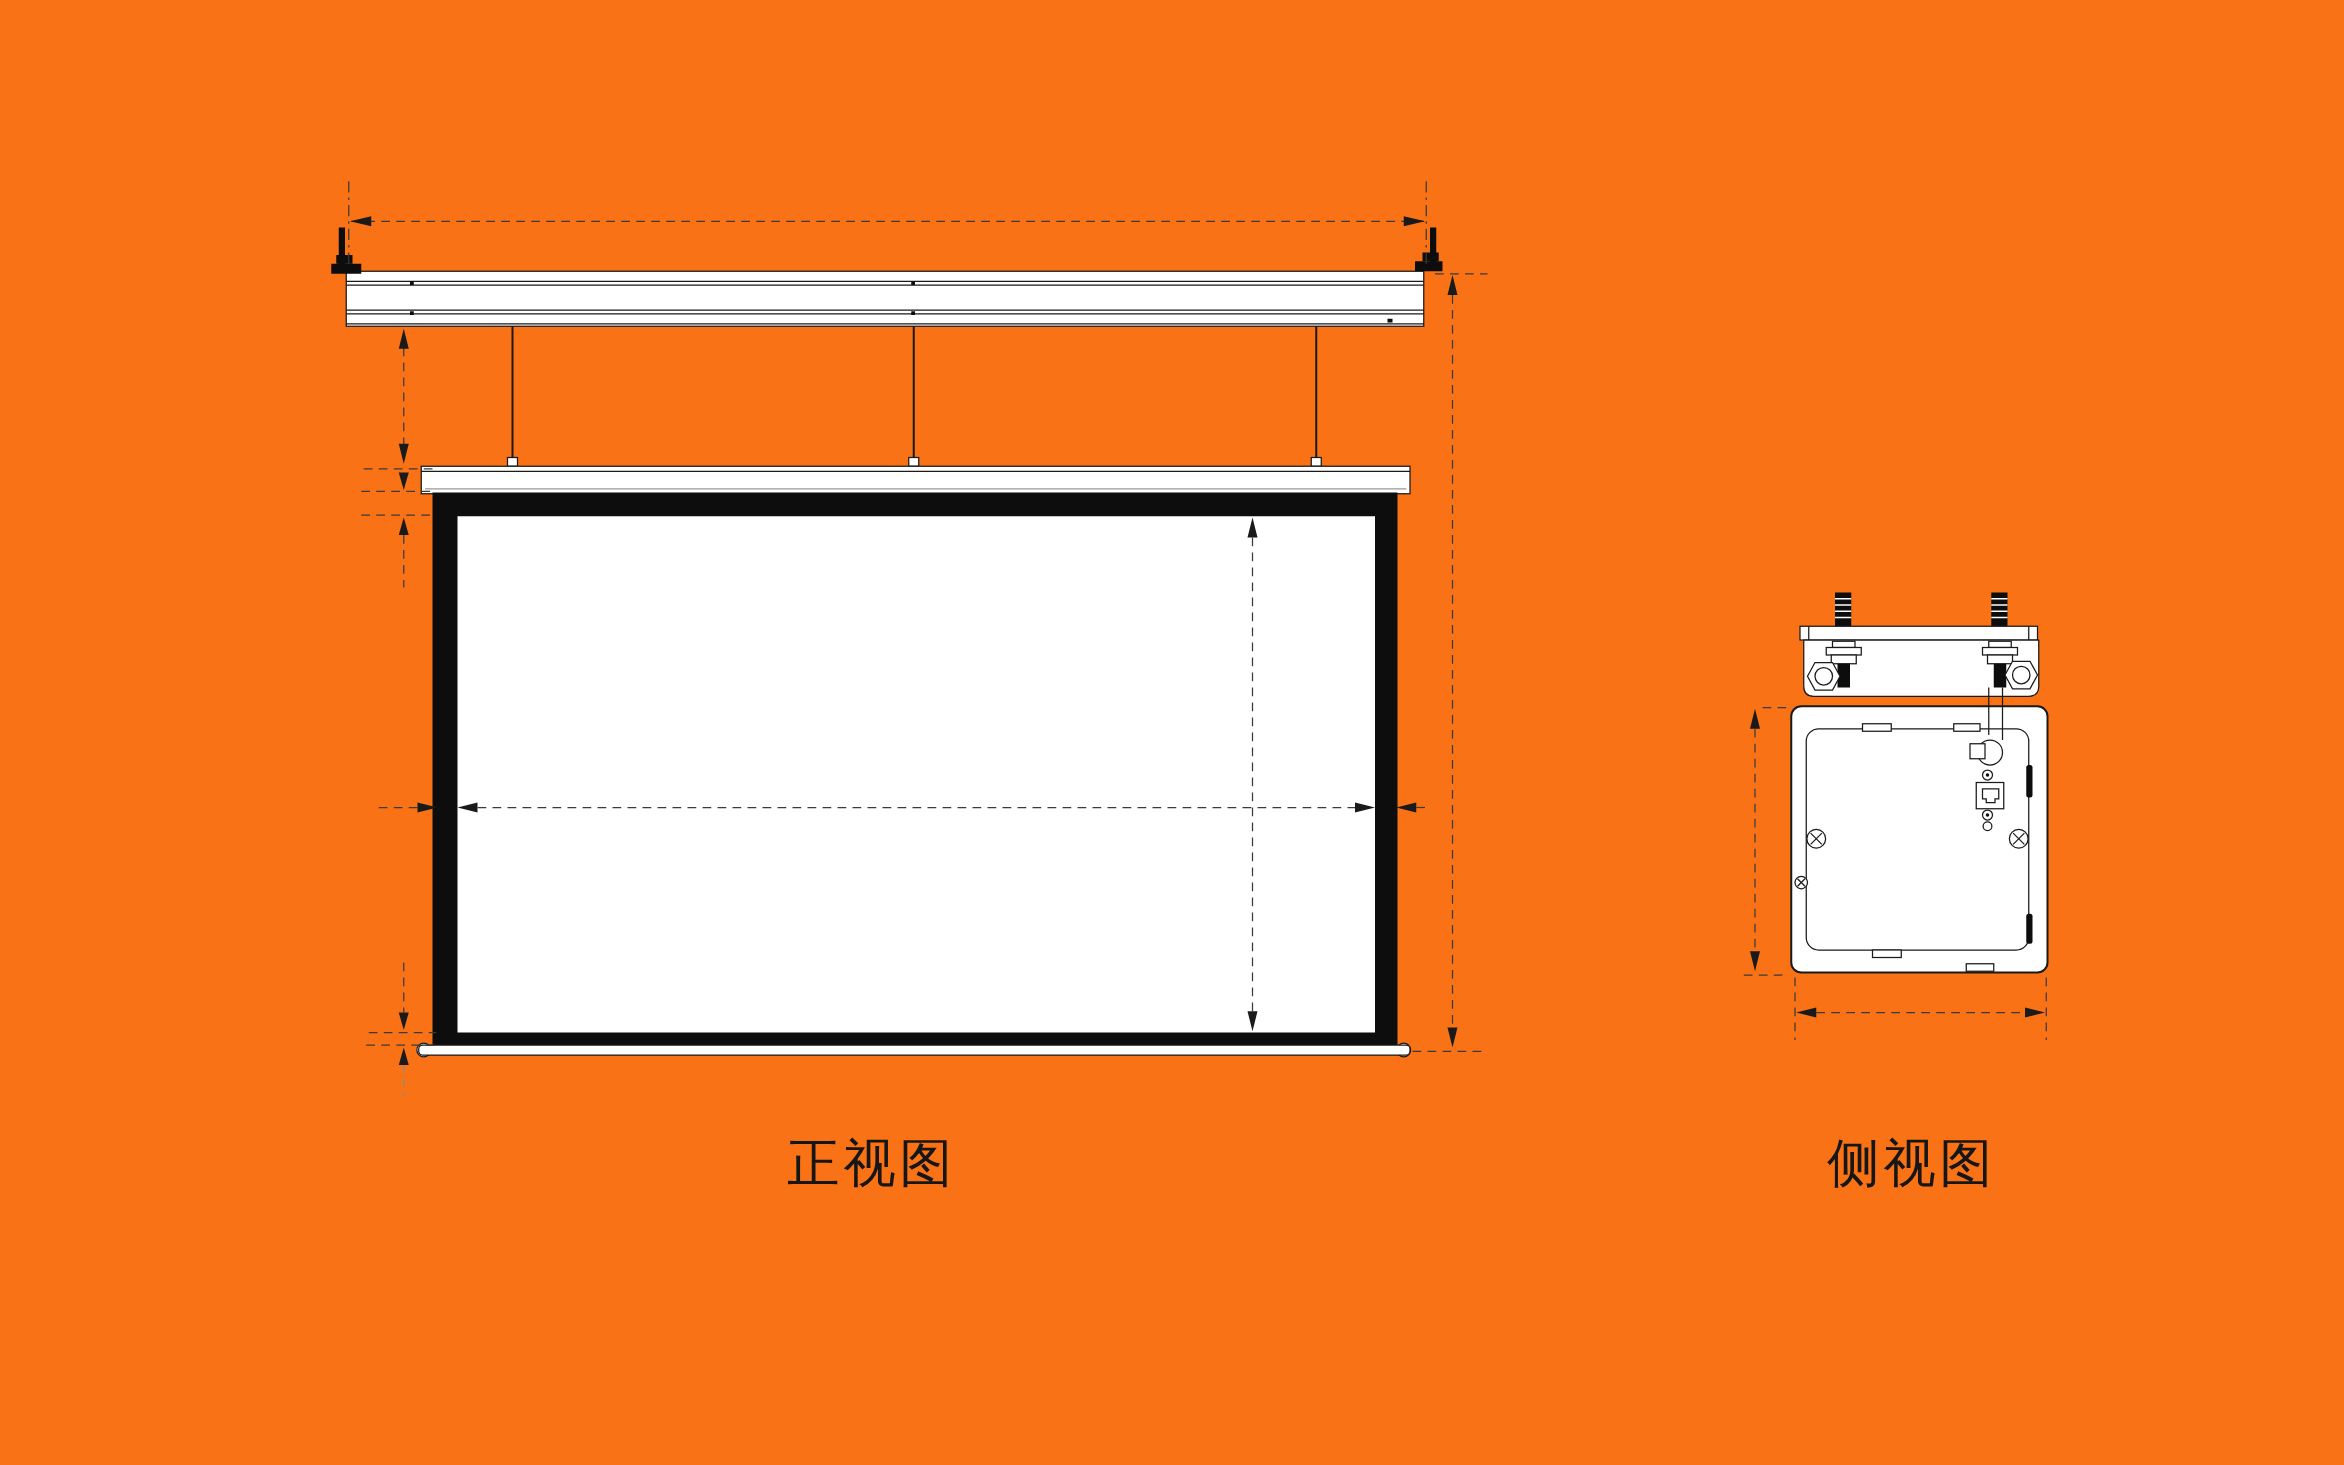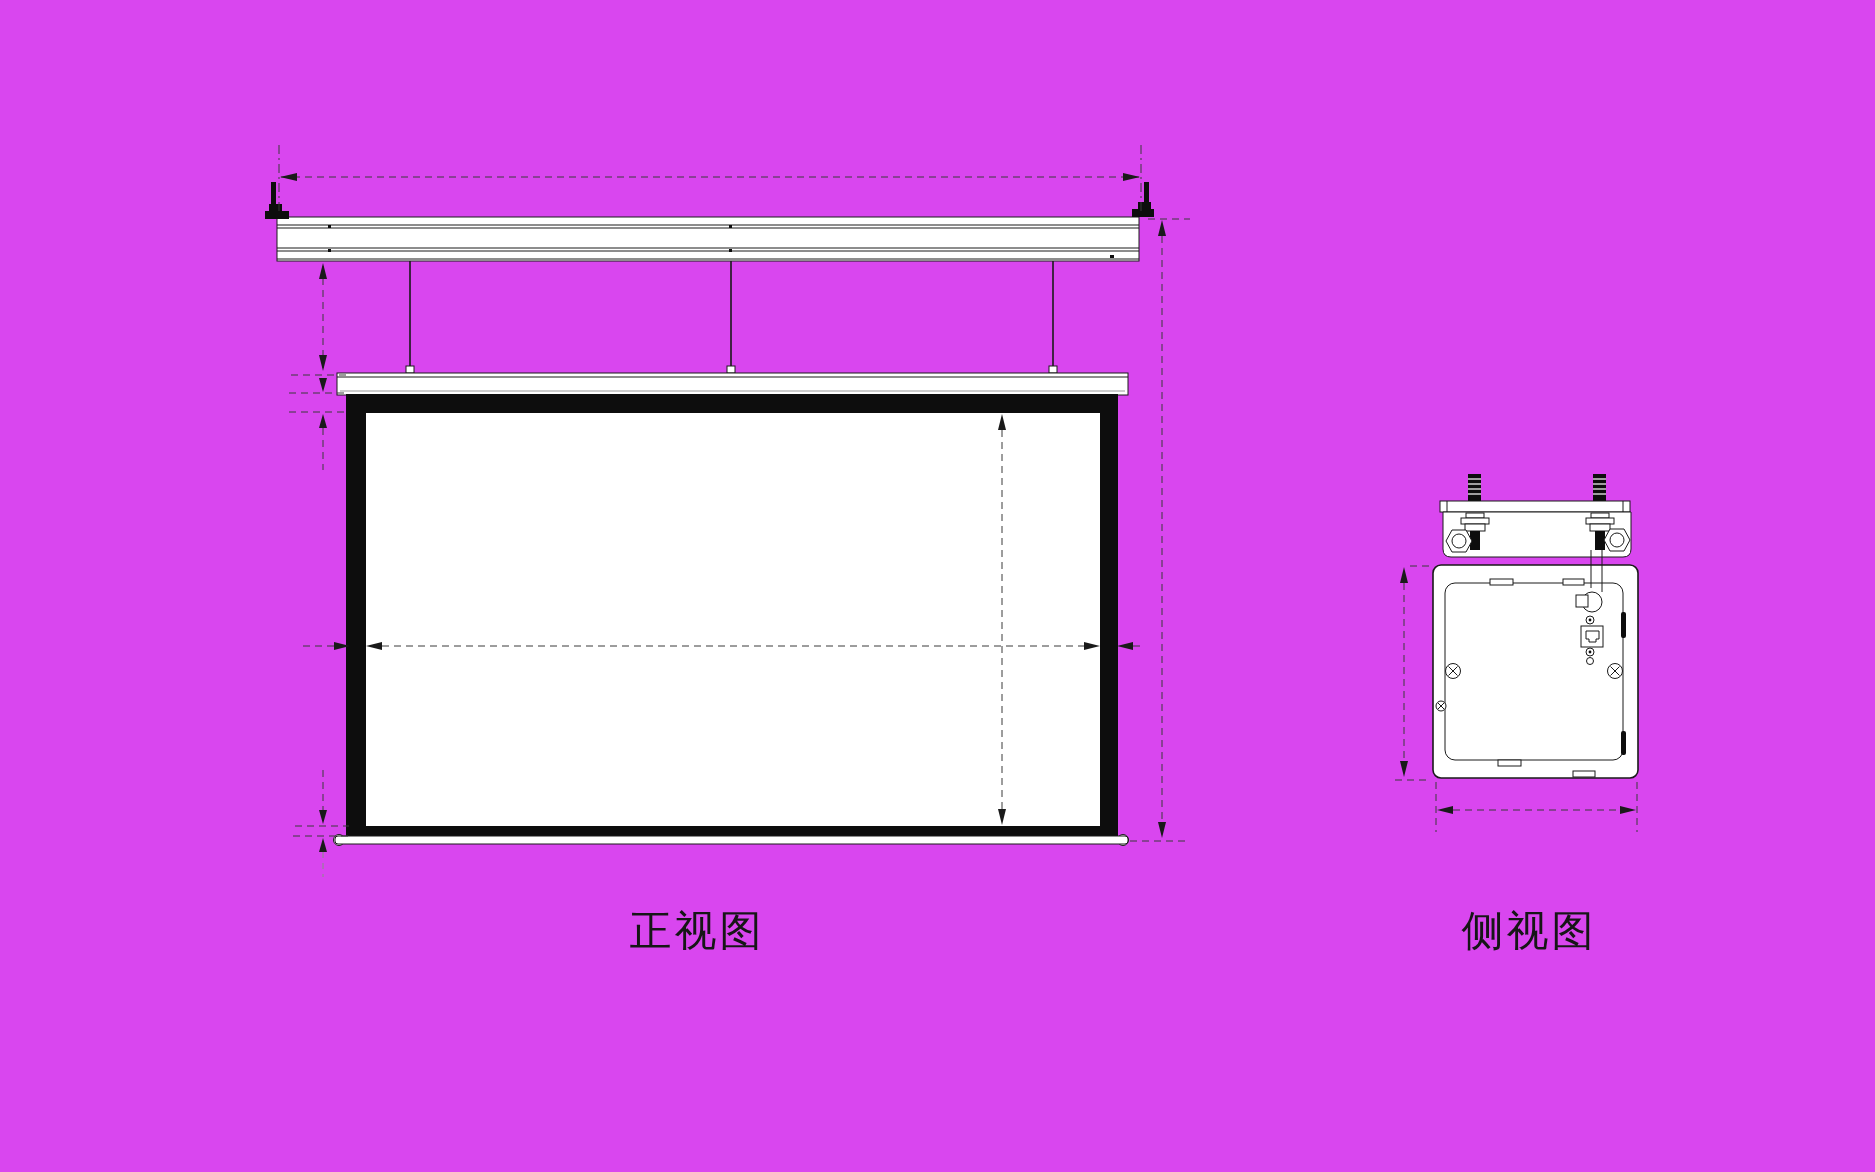--- a/index.html
+++ b/index.html
@@ -1,16 +1,16 @@
 <!DOCTYPE html>
 <html><head>
 <meta charset="utf-8">
 <style>
   html,body{margin:0;padding:0;background:#fff;}
-  #canvas{position:relative;width:1875px;height:1172px;background:#d946ef;overflow:hidden;
+  #canvas{position:relative;width:1875px;height:1172px;background:#f97316;overflow:hidden;
           font-family:"Liberation Sans", sans-serif;}
   svg{position:absolute;left:0;top:0;}
   
   .ln{stroke:#1a1a1a;stroke-width:1;fill:none;}
   .ln2{stroke:#1a1a1a;stroke-width:1.6;fill:none;}
   .fw{fill:#ffffff;stroke:#1a1a1a;stroke-width:1;}
   .fw2{fill:#ffffff;stroke:#1a1a1a;stroke-width:1.6;}
   .fb{fill:#0d0d0d;stroke:none;}
   .shadow{stroke:#999999;stroke-width:1;fill:none;}
   .ridge{stroke:#ffffff;stroke-width:1.2;fill:none;}

